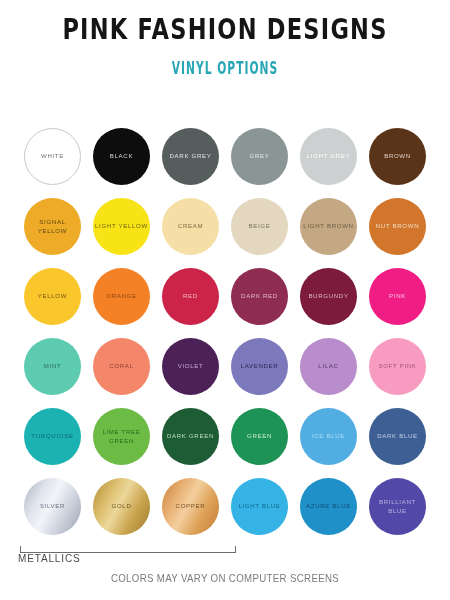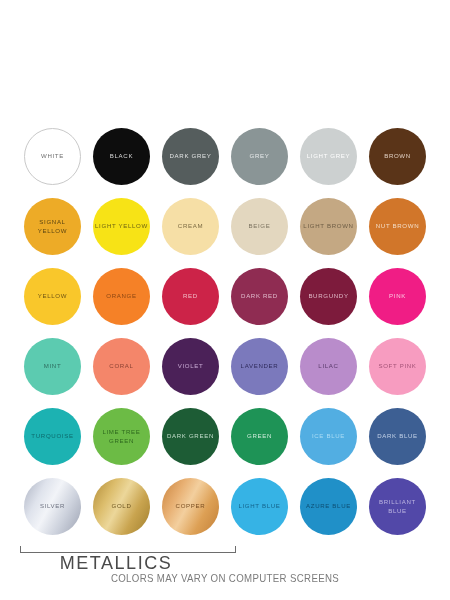--- a/index.html
+++ b/index.html
@@ -94,25 +94,25 @@
     width: 216px;
     height: 7px;
     border-bottom: 1px solid #6d6d6d;
     border-left: 1px solid #6d6d6d;
     border-right: 1px solid #6d6d6d;
     box-sizing: border-box;
   }
   .metallics-caption {
     position: absolute;
     top: 553px;
-    left: 8px;
+    left: 18px;
     width: 216px;
-    text-align: center;
-    font-family: "Liberation Sans", sans-serif;
-    font-size: 18px;
+    text-align: left;
+    font-family: "Liberation Sans", sans-serif;
+    font-size: 10px;
     letter-spacing: 0.085em;
     color: #4a4a4a;
   }
   .disclaimer {
     position: absolute;
     top: 573px;
     left: 0;
     width: 450px;
     text-align: center;
     font-family: "Liberation Sans", sans-serif;
@@ -120,20 +120,24 @@
     letter-spacing: 0.035em;
     color: #7b7b7b;
     transform: scaleX(0.95);
   }
 </style>
 </head>
 <body>
 
 <div id="sheet">
 
+  <div class="header">
+    <div class="brand-title">PINK FASHION DESIGNS</div>
+    <div class="brand-subtitle">VINYL OPTIONS</div>
+  </div>
 
   <div class="grid" id="swatch-grid">
       <div class="swatch-row">
         <div class="swatch" style="background: rgb(255, 255, 255); border: 1px solid rgb(201, 201, 201);">
           <span class="swatch-label" style="color: rgb(111, 111, 111);">WHITE</span>
         </div>
         <div class="swatch" style="background: rgb(13, 13, 13);">
           <span class="swatch-label" style="color: rgb(216, 216, 216);">BLACK</span>
         </div>
         <div class="swatch" style="background: rgb(85, 93, 93);">

